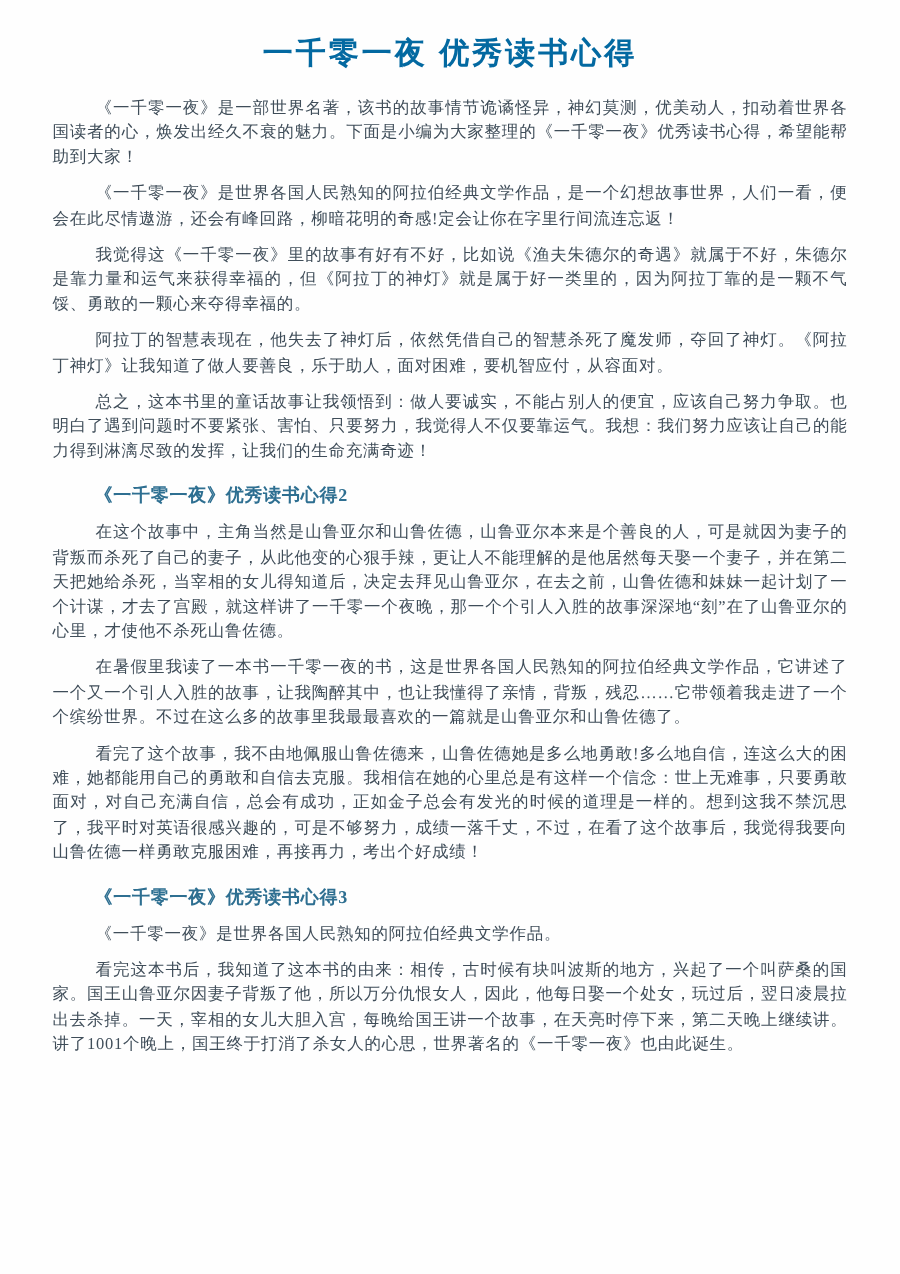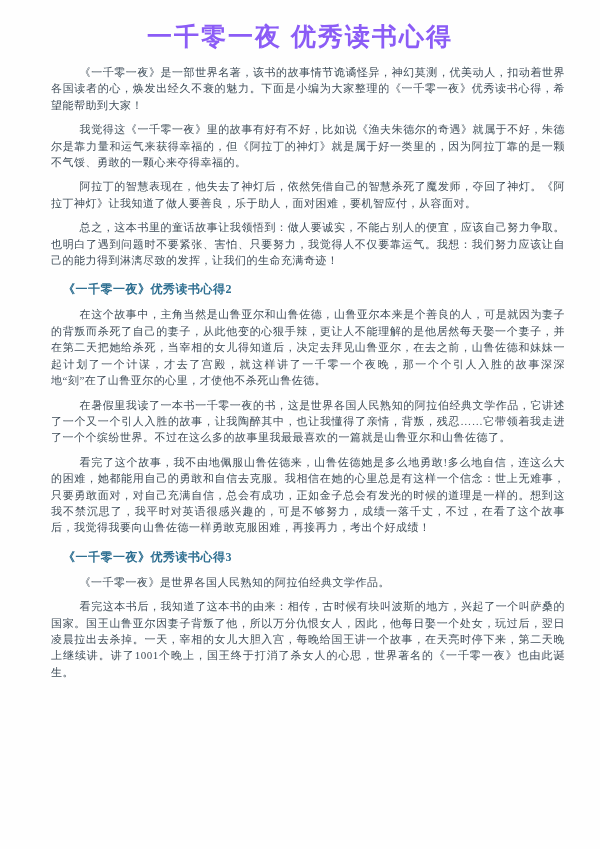--- a/index.html
+++ b/index.html
@@ -14,28 +14,28 @@
     background: #fefefe;
     box-sizing: border-box;
     padding: 14px 35px 0 35px;
     overflow: hidden;
     font-family: "Liberation Serif", "DejaVu Serif", serif;
   }
   .doc-title {
     margin: 8px 0 14px 0;
     text-align: center;
     font-family: "Liberation Sans", "DejaVu Sans", sans-serif;
-    font-size: 25px;
+    font-size: 20px;
     line-height: 28px;
     font-weight: bold;
-    color: #8b5cf6;
+    color: #0369a1;
     letter-spacing: 2px;
   }
   .para {
-    margin: 0 0 8px 16px;
+    margin: 0 0 8px 0;
     font-size: 11px;
     line-height: 16.4px;
     letter-spacing: 0.5px;
     color: #3f4d59;
     text-align: justify;
     text-indent: 2.6em;
   }
   .sec-heading {
     margin: 13px 0 9px 28px;
     font-size: 12px;
@@ -47,20 +47,21 @@
 </style>
 </head>
 <body>
 
 <div class="page">
 
   <h1 class="doc-title">一千零一夜 优秀读书心得</h1>
 
   <p class="para">《一千零一夜》是一部世界名著，该书的故事情节诡谲怪异，神幻莫测，优美动人，扣动着世界各国读者的心，焕发出经久不衰的魅力。下面是小编为大家整理的《一千零一夜》优秀读书心得，希望能帮助到大家！</p>
 
+  <p class="para">《一千零一夜》是世界各国人民熟知的阿拉伯经典文学作品，是一个幻想故事世界，人们一看，便会在此尽情遨游，还会有峰回路，柳暗花明的奇感!定会让你在字里行间流连忘返！</p>
   <p class="para">我觉得这《一千零一夜》里的故事有好有不好，比如说《渔夫朱德尔的奇遇》就属于不好，朱德尔是靠力量和运气来获得幸福的，但《阿拉丁的神灯》就是属于好一类里的，因为阿拉丁靠的是一颗不气馁、勇敢的一颗心来夺得幸福的。</p>
   <p class="para">阿拉丁的智慧表现在，他失去了神灯后，依然凭借自己的智慧杀死了魔发师，夺回了神灯。《阿拉丁神灯》让我知道了做人要善良，乐于助人，面对困难，要机智应付，从容面对。</p>
   <p class="para">总之，这本书里的童话故事让我领悟到：做人要诚实，不能占别人的便宜，应该自己努力争取。也明白了遇到问题时不要紧张、害怕、只要努力，我觉得人不仅要靠运气。我想：我们努力应该让自己的能力得到淋漓尽致的发挥，让我们的生命充满奇迹！</p>
 
   <h2 class="sec-heading">《一千零一夜》优秀读书心得2</h2>
   <p class="para">在这个故事中，主角当然是山鲁亚尔和山鲁佐德，山鲁亚尔本来是个善良的人，可是就因为妻子的背叛而杀死了自己的妻子，从此他变的心狠手辣，更让人不能理解的是他居然每天娶一个妻子，并在第二天把她给杀死，当宰相的女儿得知道后，决定去拜见山鲁亚尔，在去之前，山鲁佐德和妹妹一起计划了一个计谋，才去了宫殿，就这样讲了一千零一个夜晚，那一个个引人入胜的故事深深地“刻”在了山鲁亚尔的心里，才使他不杀死山鲁佐德。</p>
   <p class="para">在暑假里我读了一本书一千零一夜的书，这是世界各国人民熟知的阿拉伯经典文学作品，它讲述了一个又一个引人入胜的故事，让我陶醉其中，也让我懂得了亲情，背叛，残忍……它带领着我走进了一个个缤纷世界。不过在这么多的故事里我最最喜欢的一篇就是山鲁亚尔和山鲁佐德了。</p>
   <p class="para">看完了这个故事，我不由地佩服山鲁佐德来，山鲁佐德她是多么地勇敢!多么地自信，连这么大的困难，她都能用自己的勇敢和自信去克服。我相信在她的心里总是有这样一个信念：世上无难事，只要勇敢面对，对自己充满自信，总会有成功，正如金子总会有发光的时候的道理是一样的。想到这我不禁沉思了，我平时对英语很感兴趣的，可是不够努力，成绩一落千丈，不过，在看了这个故事后，我觉得我要向山鲁佐德一样勇敢克服困难，再接再力，考出个好成绩！</p>
 
   <h2 class="sec-heading">《一千零一夜》优秀读书心得3</h2>

